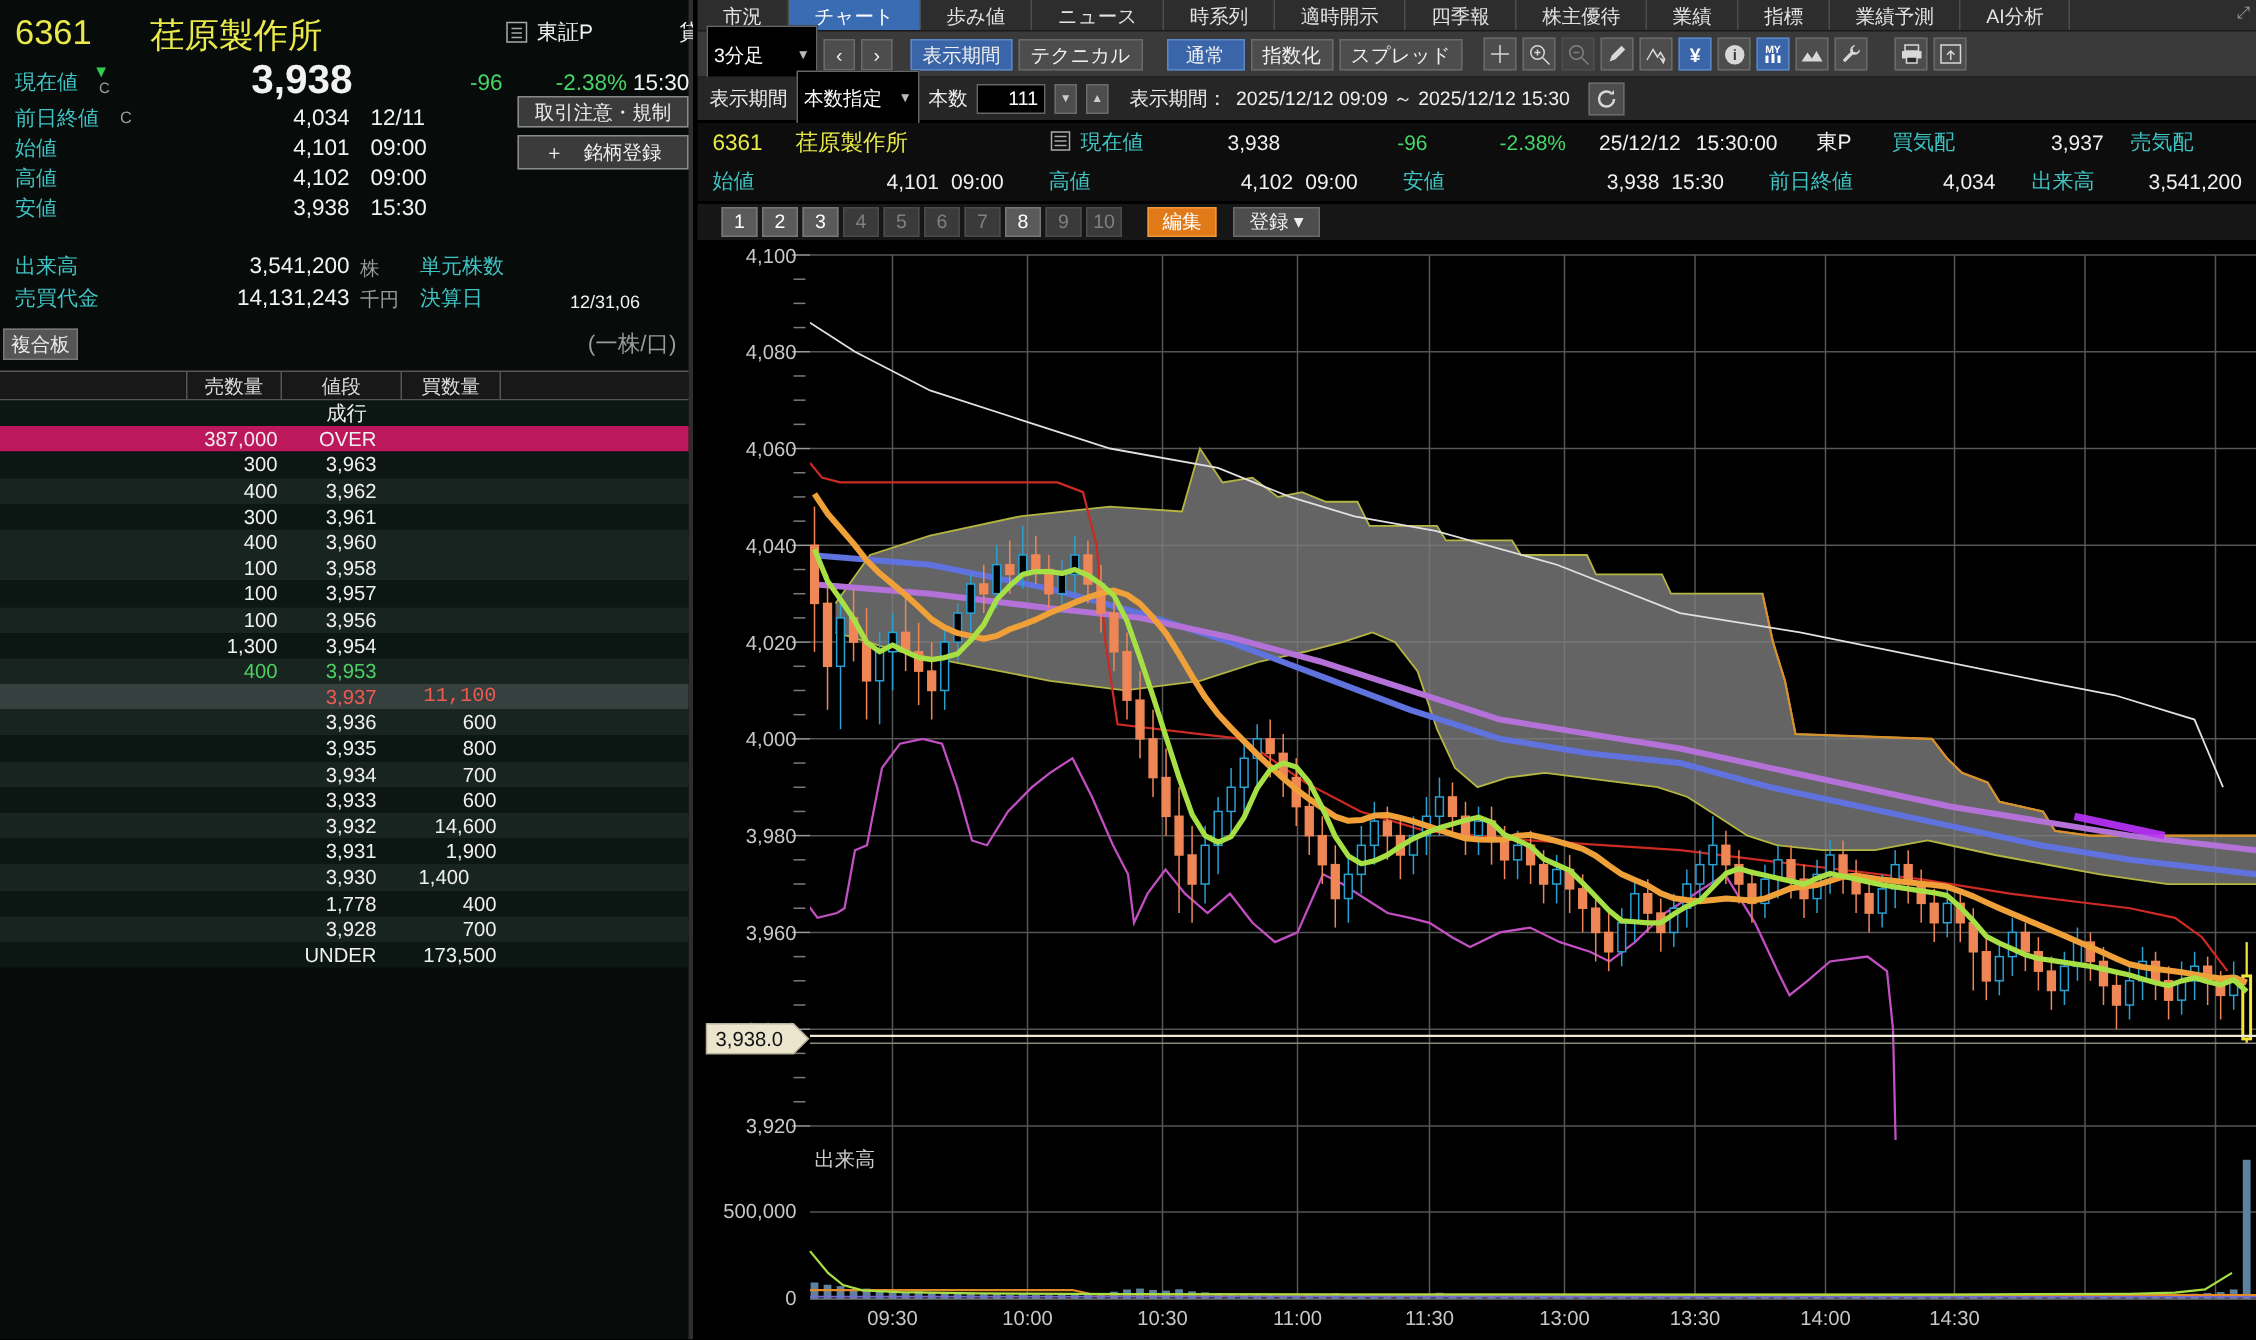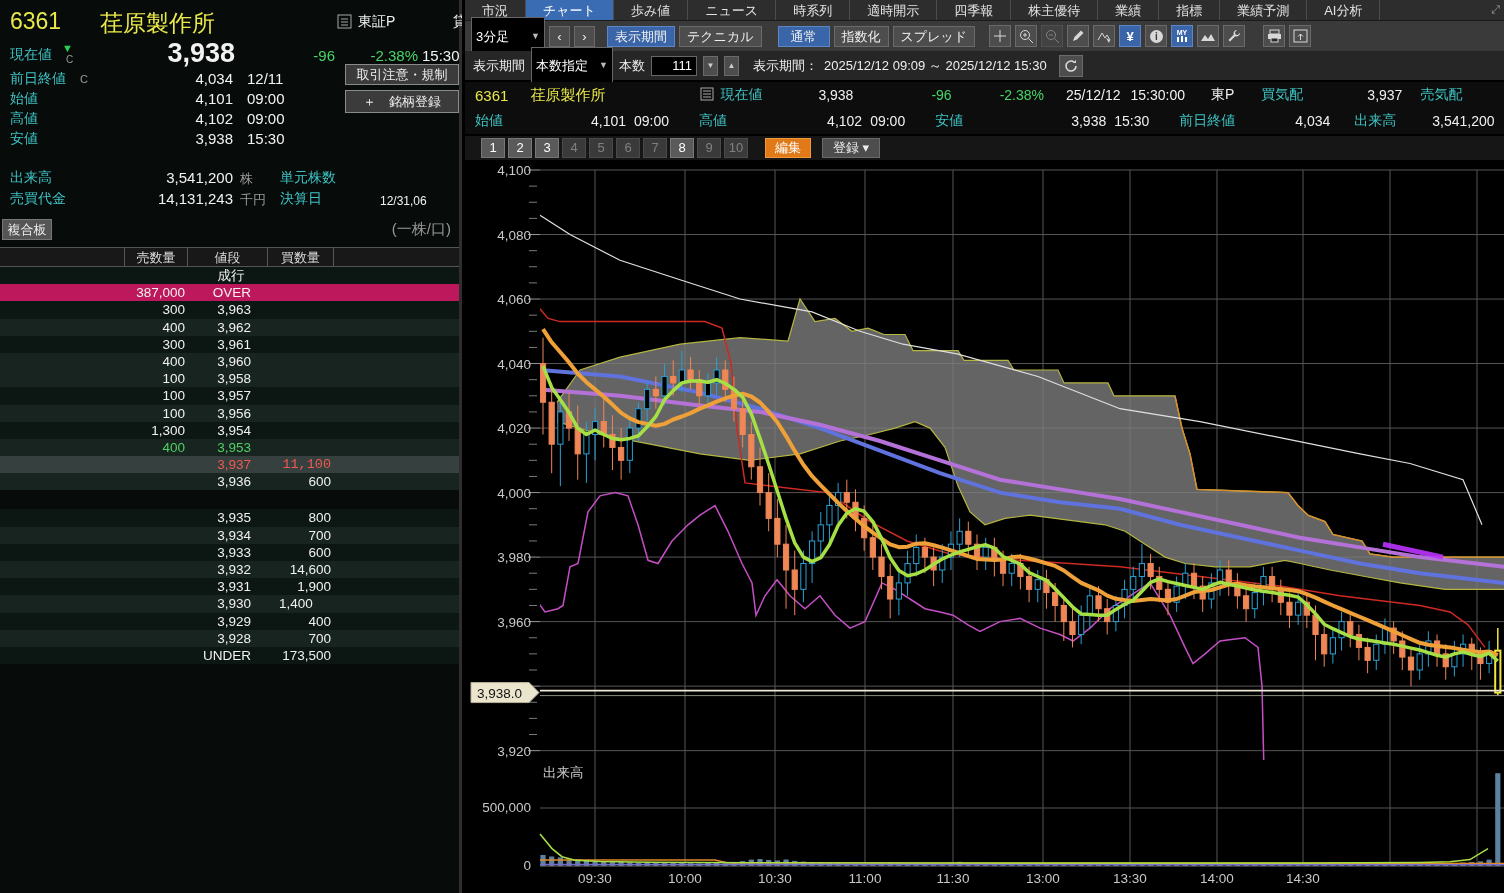--- a/index.html
+++ b/index.html
@@ -186,21 +186,21 @@
             <span class="price" style="right:208px;"><span style="display:inline-block;min-width:44px;text-align:right;">3,953</span></span>
           </div>
           <div class="brow cur">
             <span class="price" style="right:208px;"><span style="display:inline-block;min-width:44px;text-align:right;">3,937</span></span>
             <span class="buy" style="right:128px;font-family:Liberation Mono, monospace;"><span style="display:inline-block;min-width:52px;text-align:right;">11,100</span></span>
           </div>
           <div class="brow" style="background: rgb(24, 36, 32);">
             <span class="price" style="right:208px;"><span style="display:inline-block;min-width:44px;text-align:right;">3,936</span></span>
             <span class="buy" style="right:128px;"><span style="display:inline-block;min-width:52px;text-align:right;">600</span></span>
           </div>
-          <div class="brow" style="background: rgb(12, 23, 20); margin-top: 19px;">
+          <div class="brow" style="background: rgb(12, 23, 20);">
             <span class="price" style="right:208px;"><span style="display:inline-block;min-width:44px;text-align:right;">3,935</span></span>
             <span class="buy" style="right:128px;"><span style="display:inline-block;min-width:52px;text-align:right;">800</span></span>
           </div>
           <div class="brow" style="background: rgb(24, 36, 32);">
             <span class="price" style="right:208px;"><span style="display:inline-block;min-width:44px;text-align:right;">3,934</span></span>
             <span class="buy" style="right:128px;"><span style="display:inline-block;min-width:52px;text-align:right;">700</span></span>
           </div>
           <div class="brow" style="background: rgb(12, 23, 20);">
             <span class="price" style="right:208px;"><span style="display:inline-block;min-width:44px;text-align:right;">3,933</span></span>
             <span class="buy" style="right:128px;"><span style="display:inline-block;min-width:52px;text-align:right;">600</span></span>
@@ -211,21 +211,21 @@
           </div>
           <div class="brow" style="background: rgb(12, 23, 20);">
             <span class="price" style="right:208px;"><span style="display:inline-block;min-width:44px;text-align:right;">3,931</span></span>
             <span class="buy" style="right:128px;"><span style="display:inline-block;min-width:52px;text-align:right;">1,900</span></span>
           </div>
           <div class="brow" style="background: rgb(24, 36, 32);">
             <span class="price" style="right:208px;"><span style="display:inline-block;min-width:44px;text-align:right;">3,930</span></span>
             <span class="buy" style="right:128px;"><span style="display:inline-block;min-width:52px;text-align:left;">1,400</span></span>
           </div>
           <div class="brow" style="background: rgb(12, 23, 20);">
-            <span class="price" style="right:208px;"><span style="display:inline-block;min-width:44px;text-align:right;">3,929</span></span>
+            <span class="price" style="right:208px;"><span style="display:inline-block;min-width:44px;text-align:right;">1,778</span></span>
             <span class="buy" style="right:128px;"><span style="display:inline-block;min-width:52px;text-align:right;">400</span></span>
           </div>
           <div class="brow" style="background: rgb(24, 36, 32);">
             <span class="price" style="right:208px;"><span style="display:inline-block;min-width:44px;text-align:right;">3,928</span></span>
             <span class="buy" style="right:128px;"><span style="display:inline-block;min-width:52px;text-align:right;">700</span></span>
           </div>
           <div class="brow" style="background: rgb(12, 23, 20);">
             <span class="price" style="right:208px;"><span style="display:inline-block;min-width:44px;text-align:right;">UNDER</span></span>
             <span class="buy" style="right:128px;"><span style="display:inline-block;min-width:52px;text-align:right;">173,500</span></span>
           </div>

